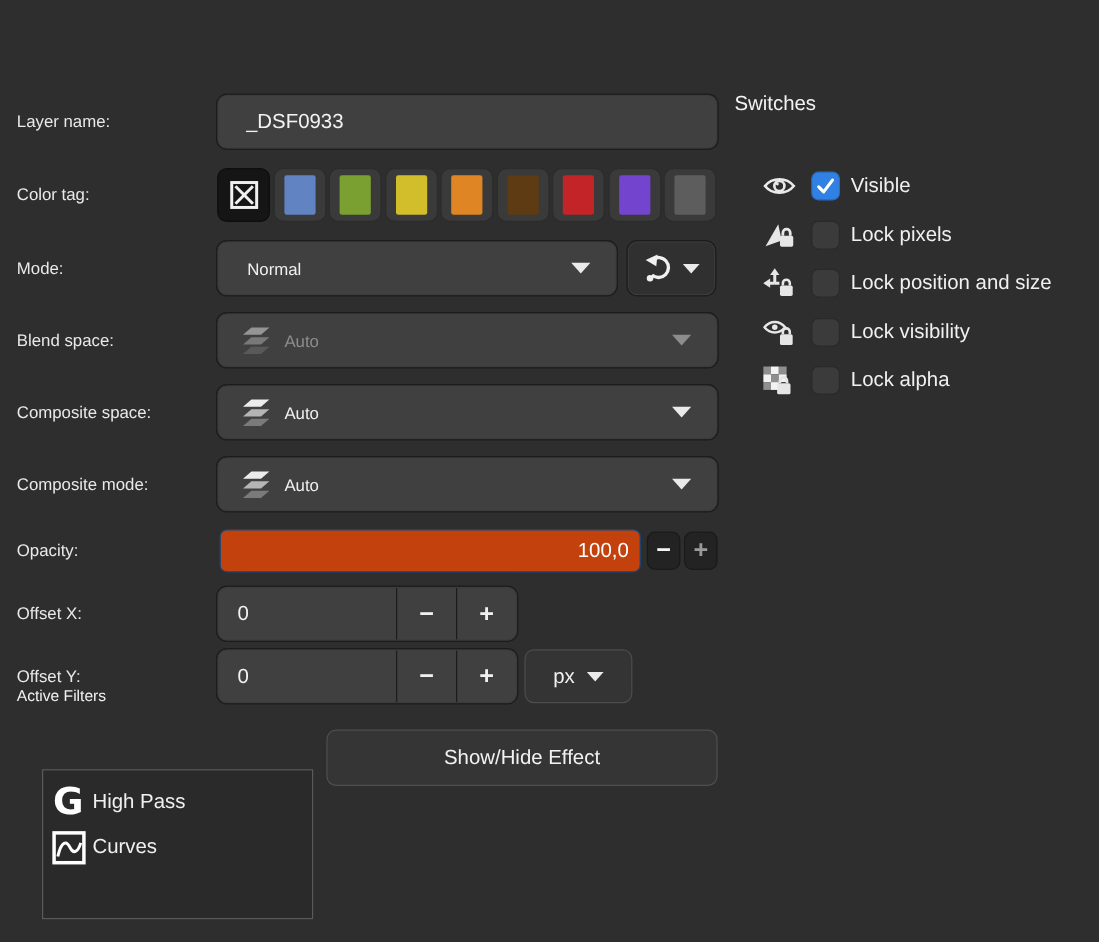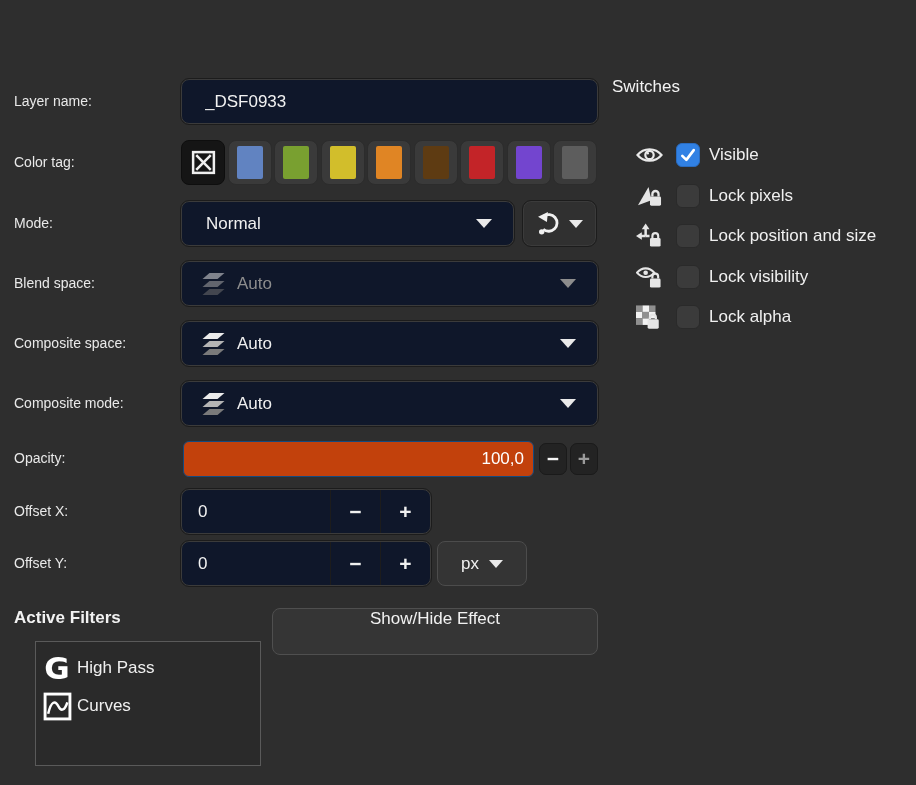--- a/index.html
+++ b/index.html
@@ -12,32 +12,32 @@
   }
   
   .hdr{position:absolute;left:0;top:0;width:916px;height:57px;background:#2a2a2a;border-bottom:2px solid #1b1b1b;}
   .hdr-icon{position:absolute;left:2px;top:9px;width:37px;height:40px;}
   .hdr-title{position:absolute;left:38px;top:5px;font-size:20px;font-weight:bold;color:#f5f5f5;white-space:nowrap;}
   .hdr-sub{position:absolute;left:38px;top:32px;font-size:14px;color:#dedede;white-space:nowrap;}
   .thumb{position:absolute;left:862px;top:6px;width:46px;height:37px;border:2px solid #060606;border-radius:2px;
     background:linear-gradient(155deg,#4b5564 0%,#3c4552 35%,#2c323e 65%,#1b1f28 100%);}
   
   .lbl{position:absolute;left:14px;height:45px;line-height:45px;font-size:14px;color:#e9e9e9;white-space:nowrap;}
-  .ctl{position:absolute;background:#0f172a;border:1px solid #3b3b3b;outline:1px solid #1c1c1c;border-radius:8px;}
+  .ctl{position:absolute;background:#404040;border:1px solid #3b3b3b;outline:1px solid #1c1c1c;border-radius:8px;}
   .entry{left:181px;top:79px;width:417px;height:45px;}
   .entry input{width:100%;height:100%;background:transparent;border:none;outline:none;color:#f2f2f2;
     font-size:17px;font-family:inherit;padding:0 0 0 23px;}
   
   .tags{position:absolute;left:181px;top:140px;width:417px;height:45px;display:flex;gap:2.5px;}
   .tagbtn{width:44px;height:45px;border-radius:8px;background:#3a3a3a;display:flex;align-items:center;justify-content:center;border:1px solid #2c2c2c;}
   .tagbtn.none{background:#151515;border-color:#0e0e0e;}
   .tagswatch{width:26px;height:33px;border-radius:2px;}
   
   .drop{display:flex;align-items:center;height:45px;}
-  .drop .txt{font-size:17px;color:#f0f0f0;}
+  .drop .txt{font-size:14px;color:#f0f0f0;}
   .tri{width:0;height:0;border-left:8px solid transparent;border-right:8px solid transparent;border-top:9px solid #eaeaea;margin-left:auto;margin-right:21px;}
   .tri.sm{border-left-width:7px;border-right-width:7px;border-top-width:8px;margin:0;}
   .drop.disabled .txt{color:#8d8d8d;}
   .drop.disabled .tri{border-top-color:#8d8d8d;}
   .drop.disabled .lyr{opacity:.55;}
   .lyr{margin:0 10px 0 18px;flex:0 0 auto;}
   .mode-drop{left:181px;top:201px;width:333px;}
   .mode-drop .txt{padding-left:24px;}
   .reset-btn{left:523px;top:201px;width:73px;height:45px;background:#303030;display:flex;align-items:center;justify-content:center;gap:7px;}
   .blend-drop{left:181px;top:261px;width:417px;}
@@ -60,28 +60,28 @@
   
   .sw-head{position:absolute;left:612px;top:77px;font-size:17px;font-weight:normal;color:#f2f2f2;}
   .sw-row{position:absolute;left:634px;height:28px;display:flex;align-items:center;margin-top:28px;}
   .sw-icon{width:30px;height:28px;display:flex;align-items:center;justify-content:center;margin-right:12px;}
   .cbx{width:24px;height:24px;border-radius:6px;background:#3b3b3b;border:1px solid #2a2a2a;display:flex;align-items:center;justify-content:center;margin-right:9px;}
   .cbx svg{display:none;}
   .cbx.checked{border-color:#2a6cc0;}
   .cbx.checked svg{display:block;}
   .sw-lbl{font-size:17px;color:#f0f0f0;white-space:nowrap;}
   
-  .af-head{position:absolute;left:14px;top:608px;font-size:17px;font-weight:bold;color:#f2f2f2;}
+  .af-head{position:absolute;left:14px;top:572px;font-size:13px;font-weight:normal;color:#f2f2f2;}
   .af-box{position:absolute;left:35px;top:641px;width:226px;height:125px;background:#2a2a2a;border:1px solid #5a5a5a;}
   .af-item{display:flex;align-items:center;height:38px;padding-left:5px;}
   .af-item .fic{width:32px;height:32px;display:flex;align-items:center;justify-content:center;margin-right:4px;}
   .af-item .ftxt{font-size:17px;color:#f0f0f0;}
   .gegl{font-size:31px;font-weight:800;color:#ffffff;font-family:"DejaVu Sans",sans-serif;line-height:30px;}
   .showhide{position:absolute;left:272px;top:608px;width:326px;height:47px;background:#353535;border:1px solid #4f4f4f;border-radius:8px;
-    display:flex;justify-content:center;font-size:17px;color:#f2f2f2;}
+    display:flex;align-items:center;justify-content:center;font-size:17px;color:#f2f2f2;}
 </style>
 </head>
 <body>
 
 <div class="dialog">
 
 
   <div class="lbl" style="top:79px">Layer name:</div>
   <div class="lbl" style="top:140px">Color tag:</div>
   <div class="lbl" style="top:201px">Mode:</div>

